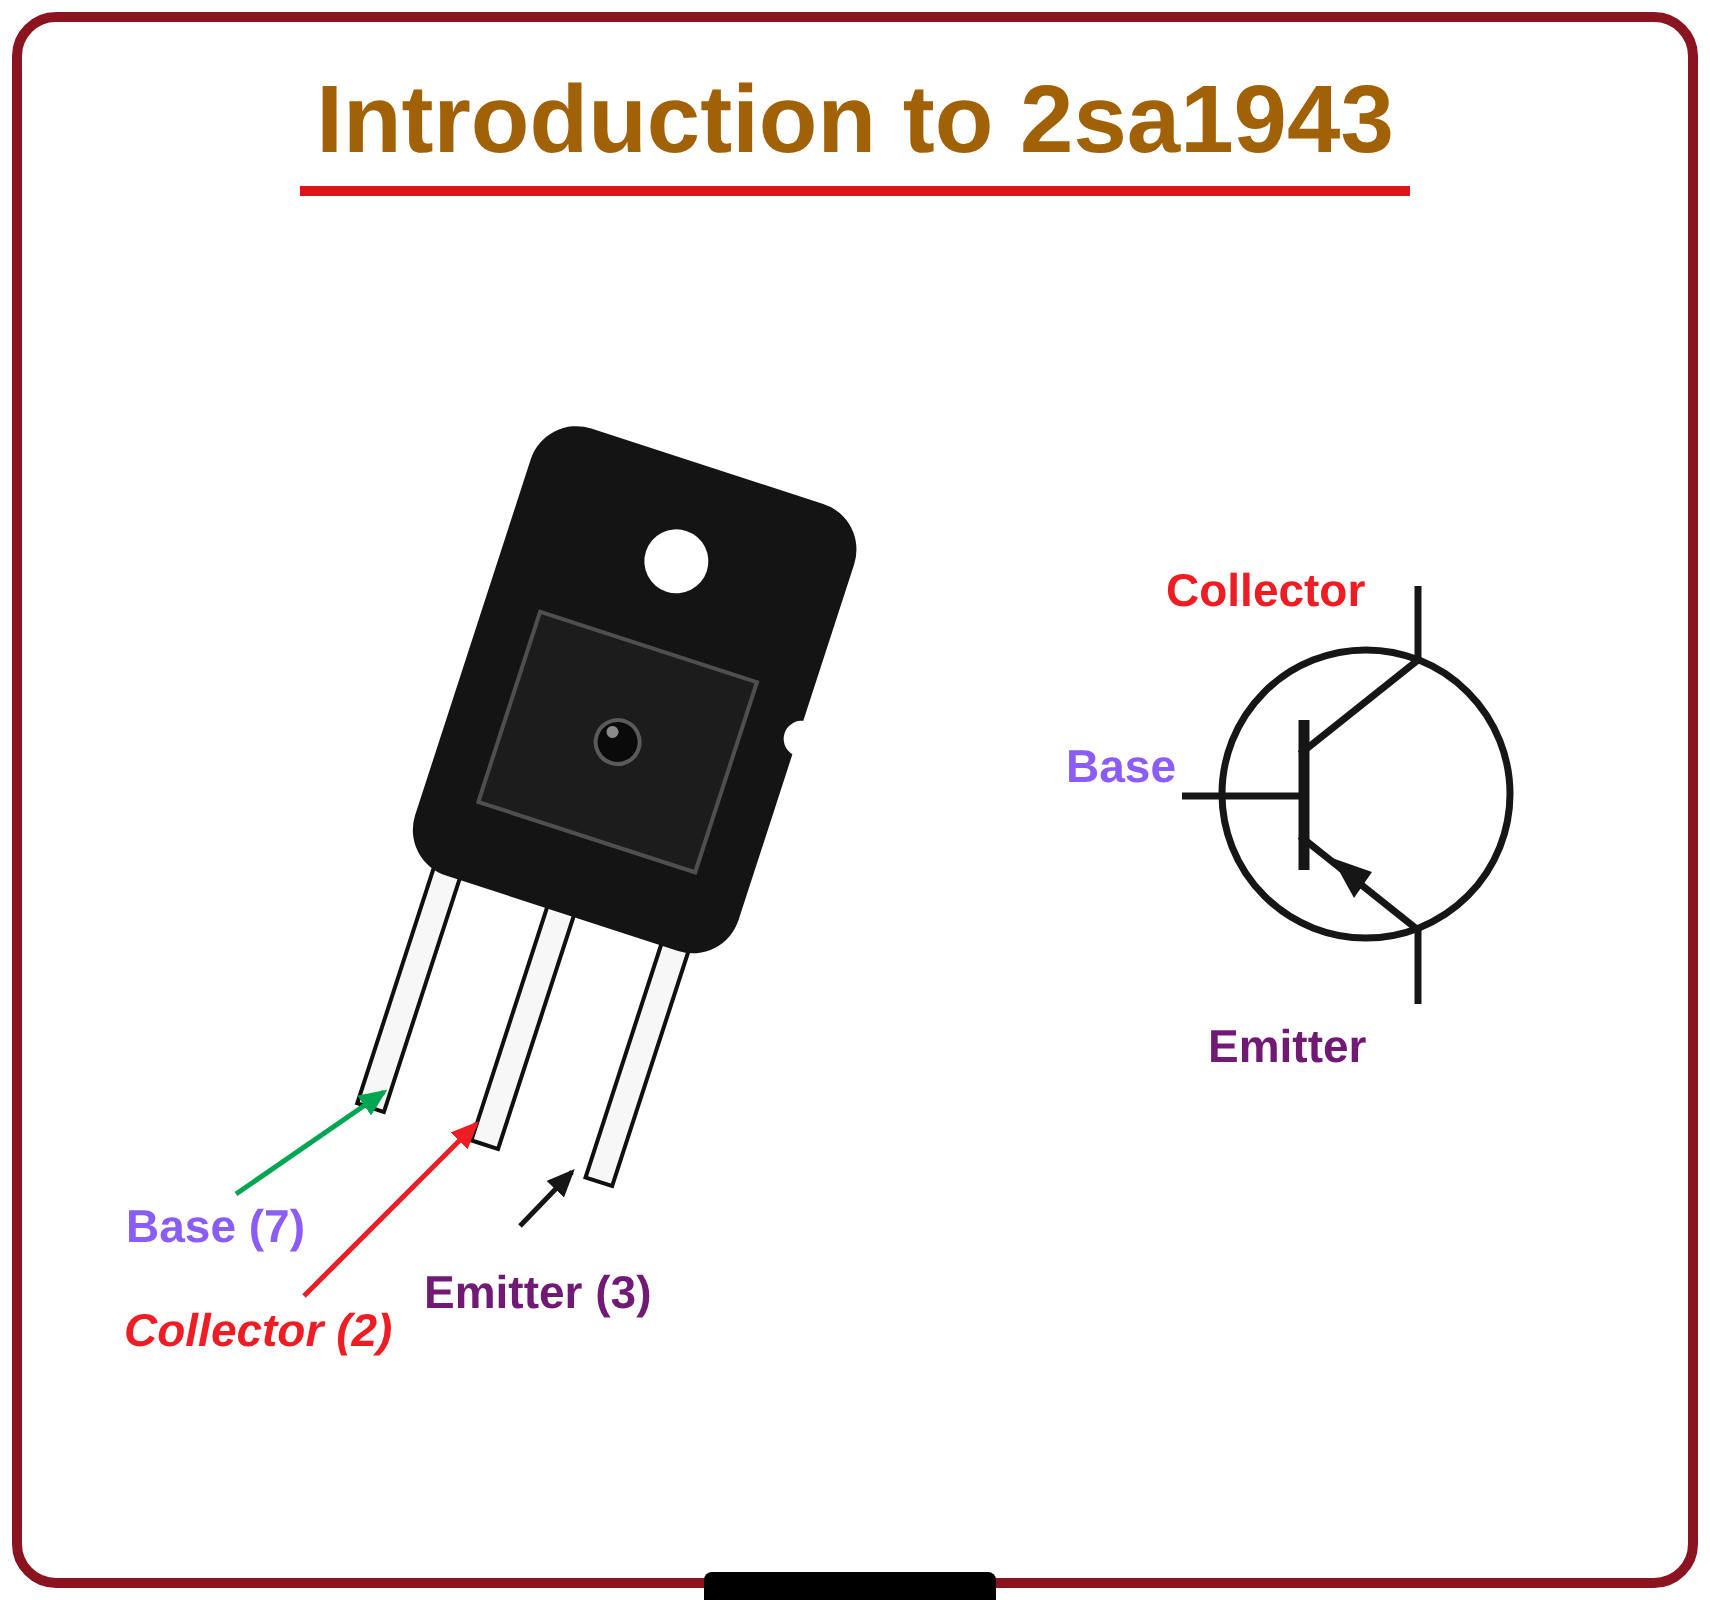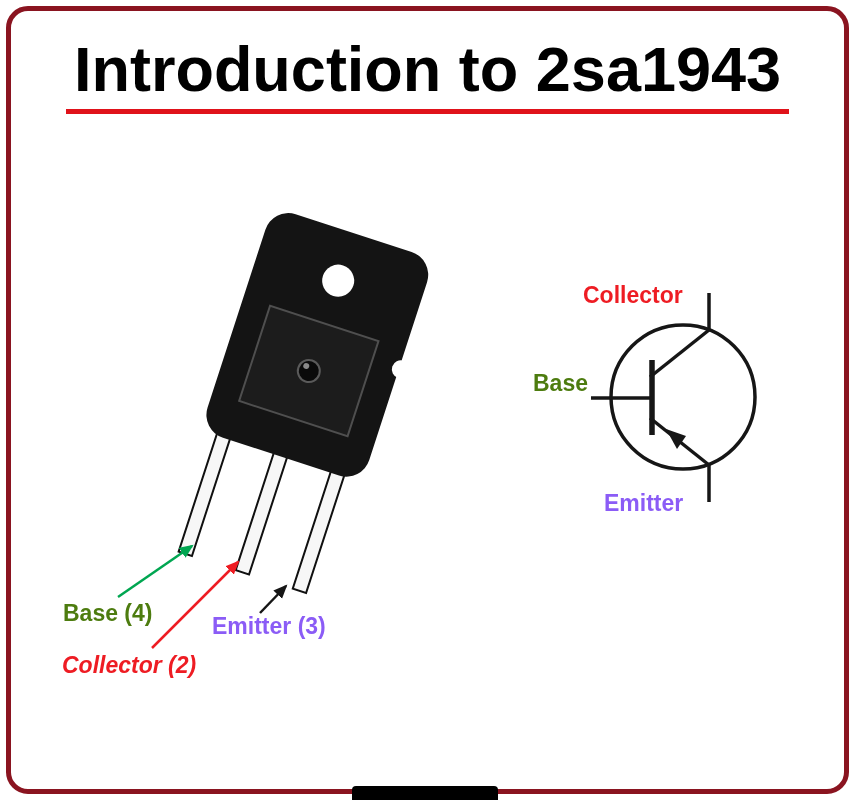--- a/index.html
+++ b/index.html
@@ -20,38 +20,38 @@
   }
   .title-wrap {
     position: absolute;
     top: 36px;
     left: 0;
     width: 100%;
     text-align: center;
   }
   .title {
     display: inline-block;
-    color: #000000;
-    font-size: 63px;
+    color: #a16207;
+    font-size: 48px;
     font-weight: bold;
     line-height: 1.05;
     border-bottom: 5px solid #e0121a;
     padding: 0 8px 7px 8px;
   }
   .abs { position: absolute; }
   .pin-label, .sym-label {
     position: absolute;
     font-size: 23px;
     font-weight: bold;
     white-space: nowrap;
     text-align: center;
   }
-  .green { color: #4d7c0f; }
+  .green { color: #8b5cf6; }
   .red   { color: #ee1c23; }
-  .dark  { color: #8b5cf6; }
+  .dark  { color: #701a75; margin-top: 20px; }
   .watermark {
     position: absolute;
     left: 352px;
     top: 786px;
     width: 146px;
     height: 14px;
     background: #000000;
     border-radius: 4px 4px 0 0;
   }
 </style>
@@ -90,21 +90,21 @@
       </marker>
       <marker id="ah-k" markerWidth="16" markerHeight="14" refX="12" refY="6" orient="auto" markerUnits="userSpaceOnUse">
         <path d="M0,0 L14,6 L0,12 Z" fill="#161616"></path>
       </marker>
     </defs>
     <line x1="118" y1="597" x2="192" y2="546" stroke="#00a651" stroke-width="2.5" marker-end="url(#ah-g)"></line>
     <line x1="152" y1="648" x2="238" y2="562" stroke="#ee1c23" stroke-width="2.5" marker-end="url(#ah-r)"></line>
     <line x1="260" y1="613" x2="286" y2="586" stroke="#161616" stroke-width="2.5" marker-end="url(#ah-k)"></line>
   </svg>
 
-  <span class="pin-label green" style="left:63px; top:600px;">Base (4)</span>
+  <span class="pin-label green" style="left:63px; top:600px;">Base (7)</span>
   <span class="pin-label red" style="left:62px; top:652px;font-style:italic;">Collector (2)</span>
   <span class="pin-label dark" style="left:212px; top:613px;">Emitter (3)</span>
 
   <svg class="abs" style="left:525px; top:255px;" width="290" height="290" viewBox="0 0 290 290">
     <circle cx="158" cy="142" r="72" fill="none" stroke="#161616" stroke-width="3.5"></circle>
     <line x1="127" y1="105" x2="127" y2="180" stroke="#161616" stroke-width="5.5"></line>
     <line x1="66" y1="143" x2="127" y2="143" stroke="#161616" stroke-width="3.5"></line>
     <line x1="125" y1="122" x2="184" y2="75" stroke="#161616" stroke-width="3.5"></line>
     <line x1="184" y1="76" x2="184" y2="38" stroke="#161616" stroke-width="3.5"></line>
     <line x1="125" y1="163" x2="184" y2="210" stroke="#161616" stroke-width="3.5"></line>

